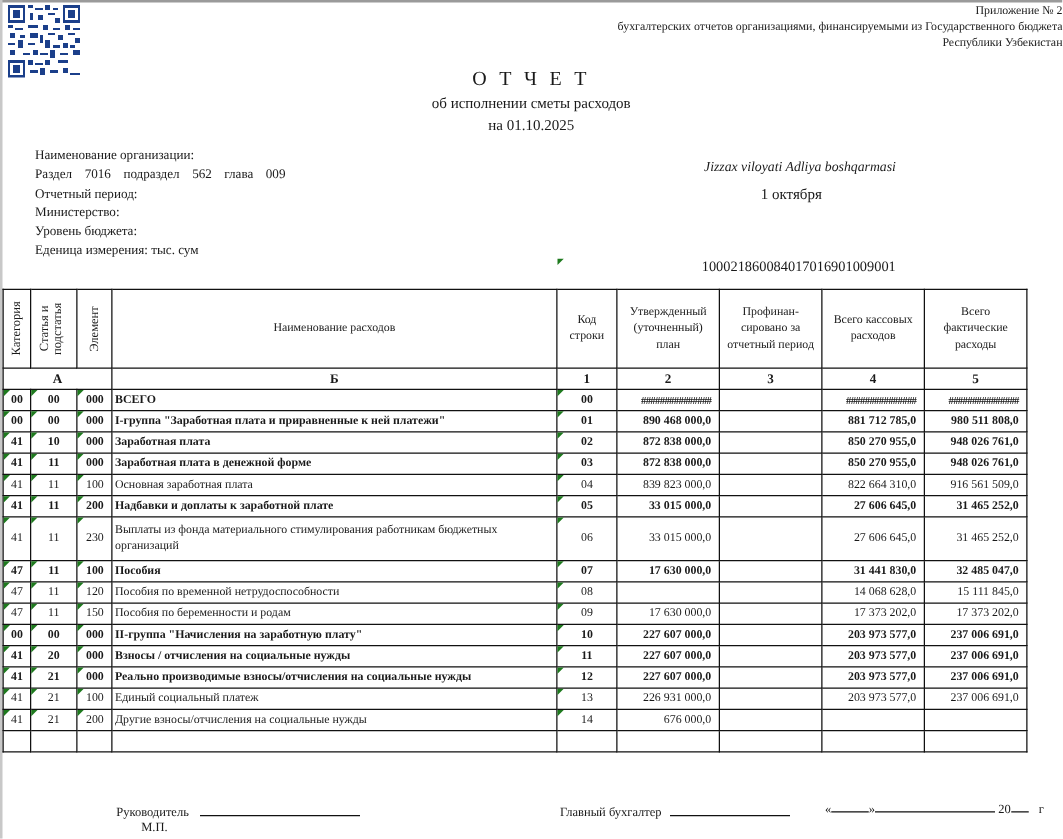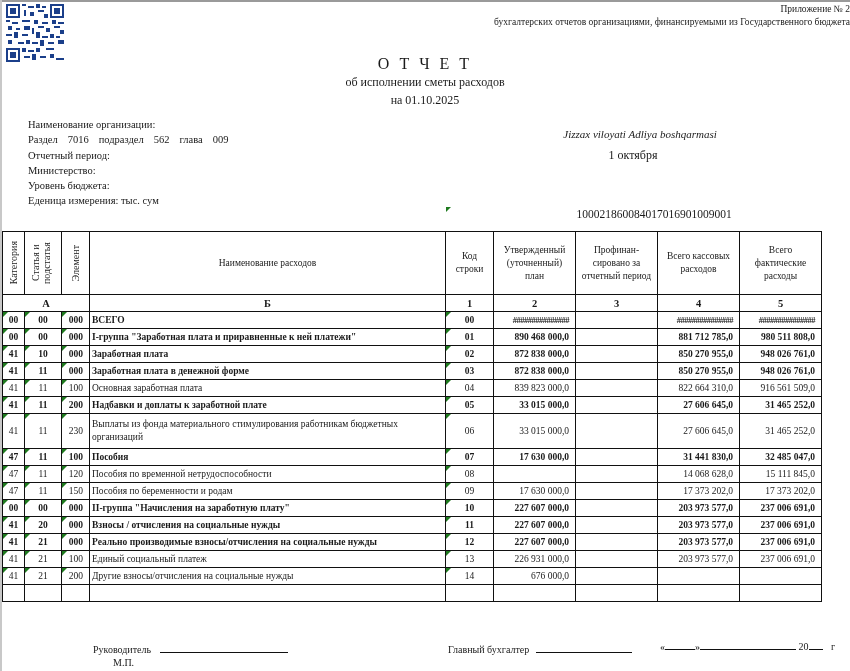--- a/index.html
+++ b/index.html
@@ -95,20 +95,21 @@
       <rect x="13" y="25" width="2" height="3"></rect>
       <rect x="17" y="26" width="3" height="1"></rect>
       <rect x="22" y="25" width="2" height="2"></rect>
       <rect x="25" y="27" width="4" height="1"></rect>
   </g>
 </svg>
 
 <div class="appendix">
   <div>Приложение № 2</div>
   <div>бухгалтерских отчетов организациями, финансируемыми из Государственного бюджета</div>
+  <div>Республики Узбекистан</div>
 </div>
 
 <div class="title">
   <div class="t1">О Т Ч Е Т</div>
   <div>об исполнении сметы расходов</div>
   <div>на 01.10.2025</div>
 </div>
 
 <div class="info">
   <div>Наименование организации:</div>
@@ -116,21 +117,21 @@
     <span>Раздел</span><span>7016</span><span>подраздел</span><span>562</span><span>глава</span><span>009</span>
   </div>
   <div>Отчетный период:</div>
   <div>Министерство:</div>
   <div>Уровень бюджета:</div>
   <div>Еденица измерения: тыс. сум</div>
 </div>
 
 <div class="rinfo" style="left:490px; top:128px;font-style:italic;">Jizzax viloyati Adliya boshqarmasi</div>
 <div class="rinfo" style="left:483px; top:148px; font-size:12px;">1 октября</div>
-<div class="rinfo" style="left:504px; top:208px; font-size:11.5px;">100021860084017016901009001</div>
+<div class="rinfo" style="left:489px; top:208px; font-size:11.5px;">100021860084017016901009001</div>
 <div class="tri" style="left:446px; top:207px;"></div>
 
 <table class="grid">
   <colgroup>
     <col style="width:22px">
       <col style="width:37px">
       <col style="width:28px">
       <col style="width:356px">
     <col style="width:48px">
       <col style="width:82px">

